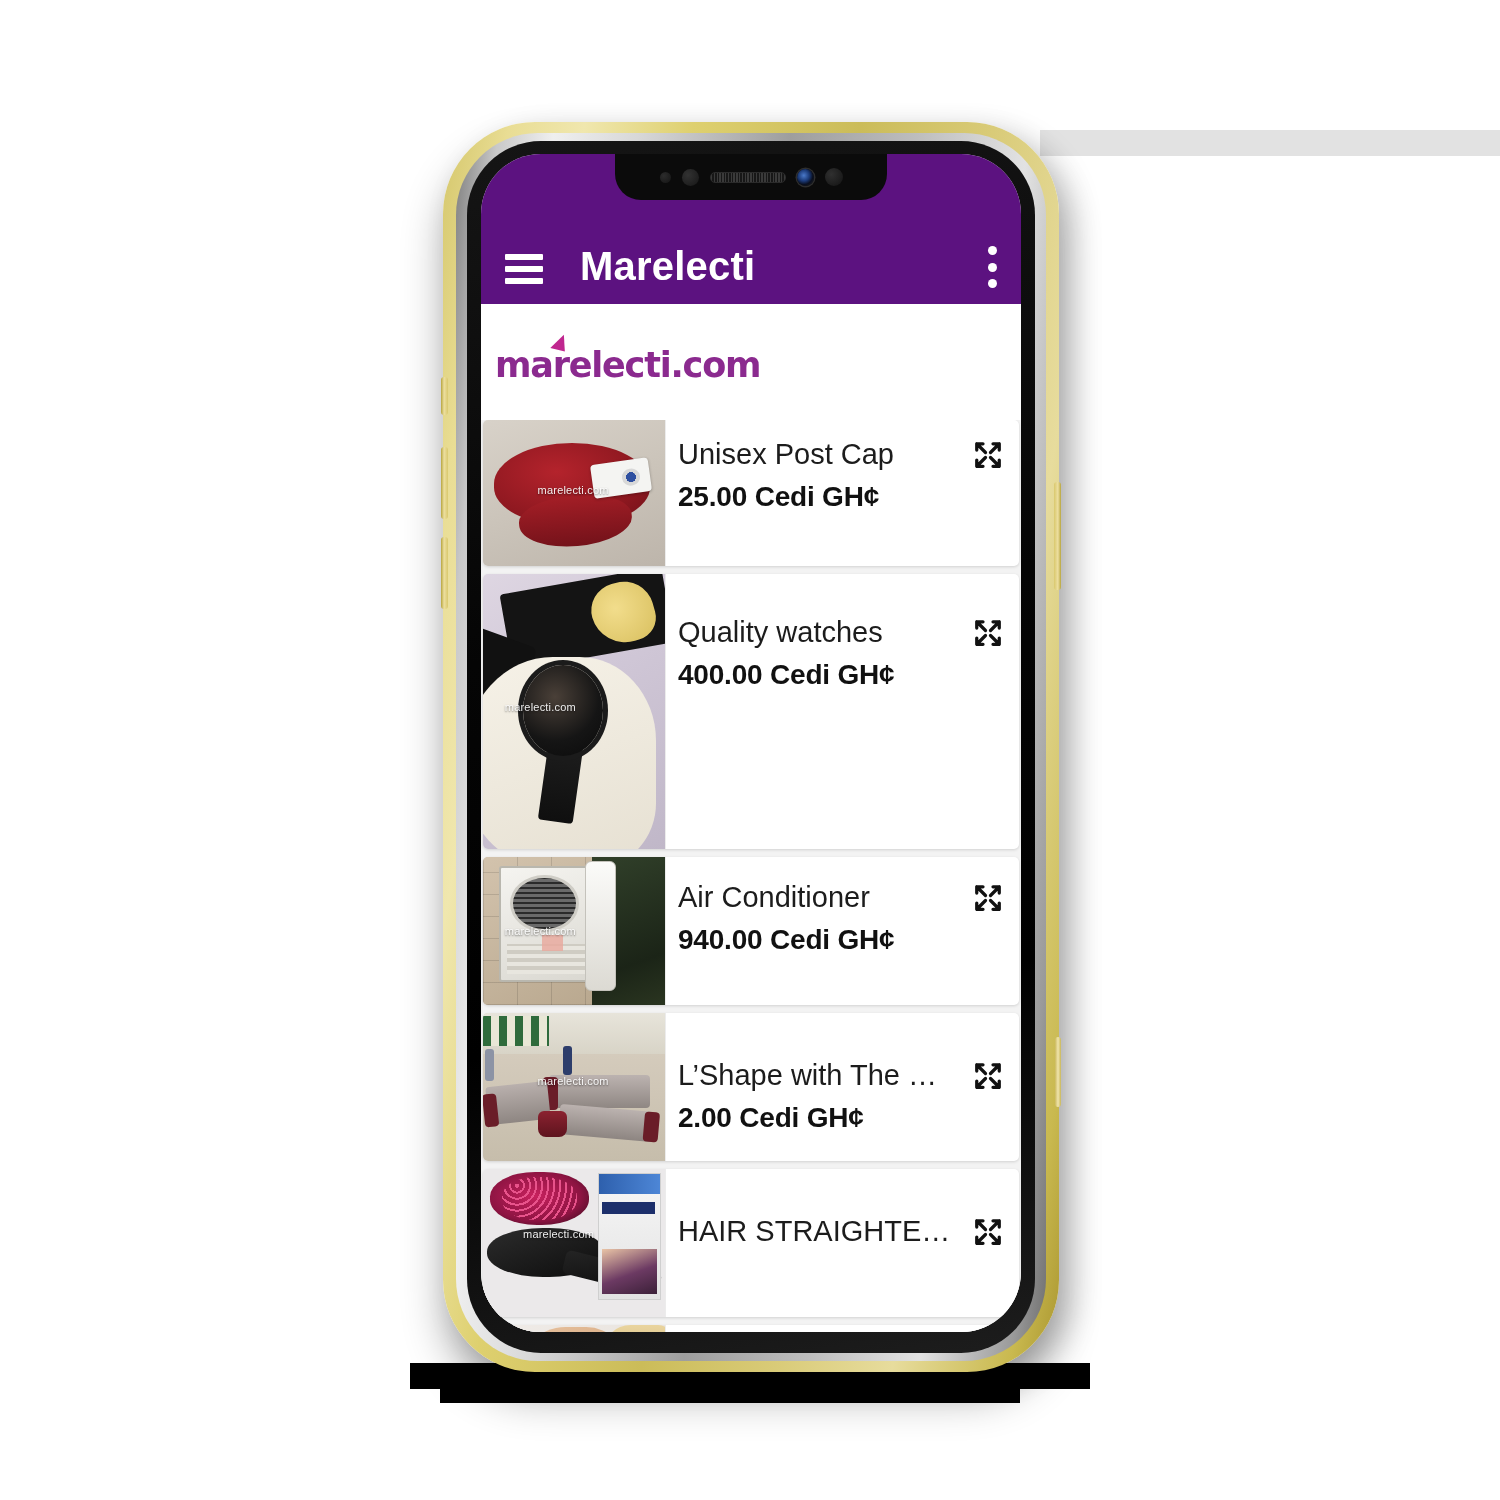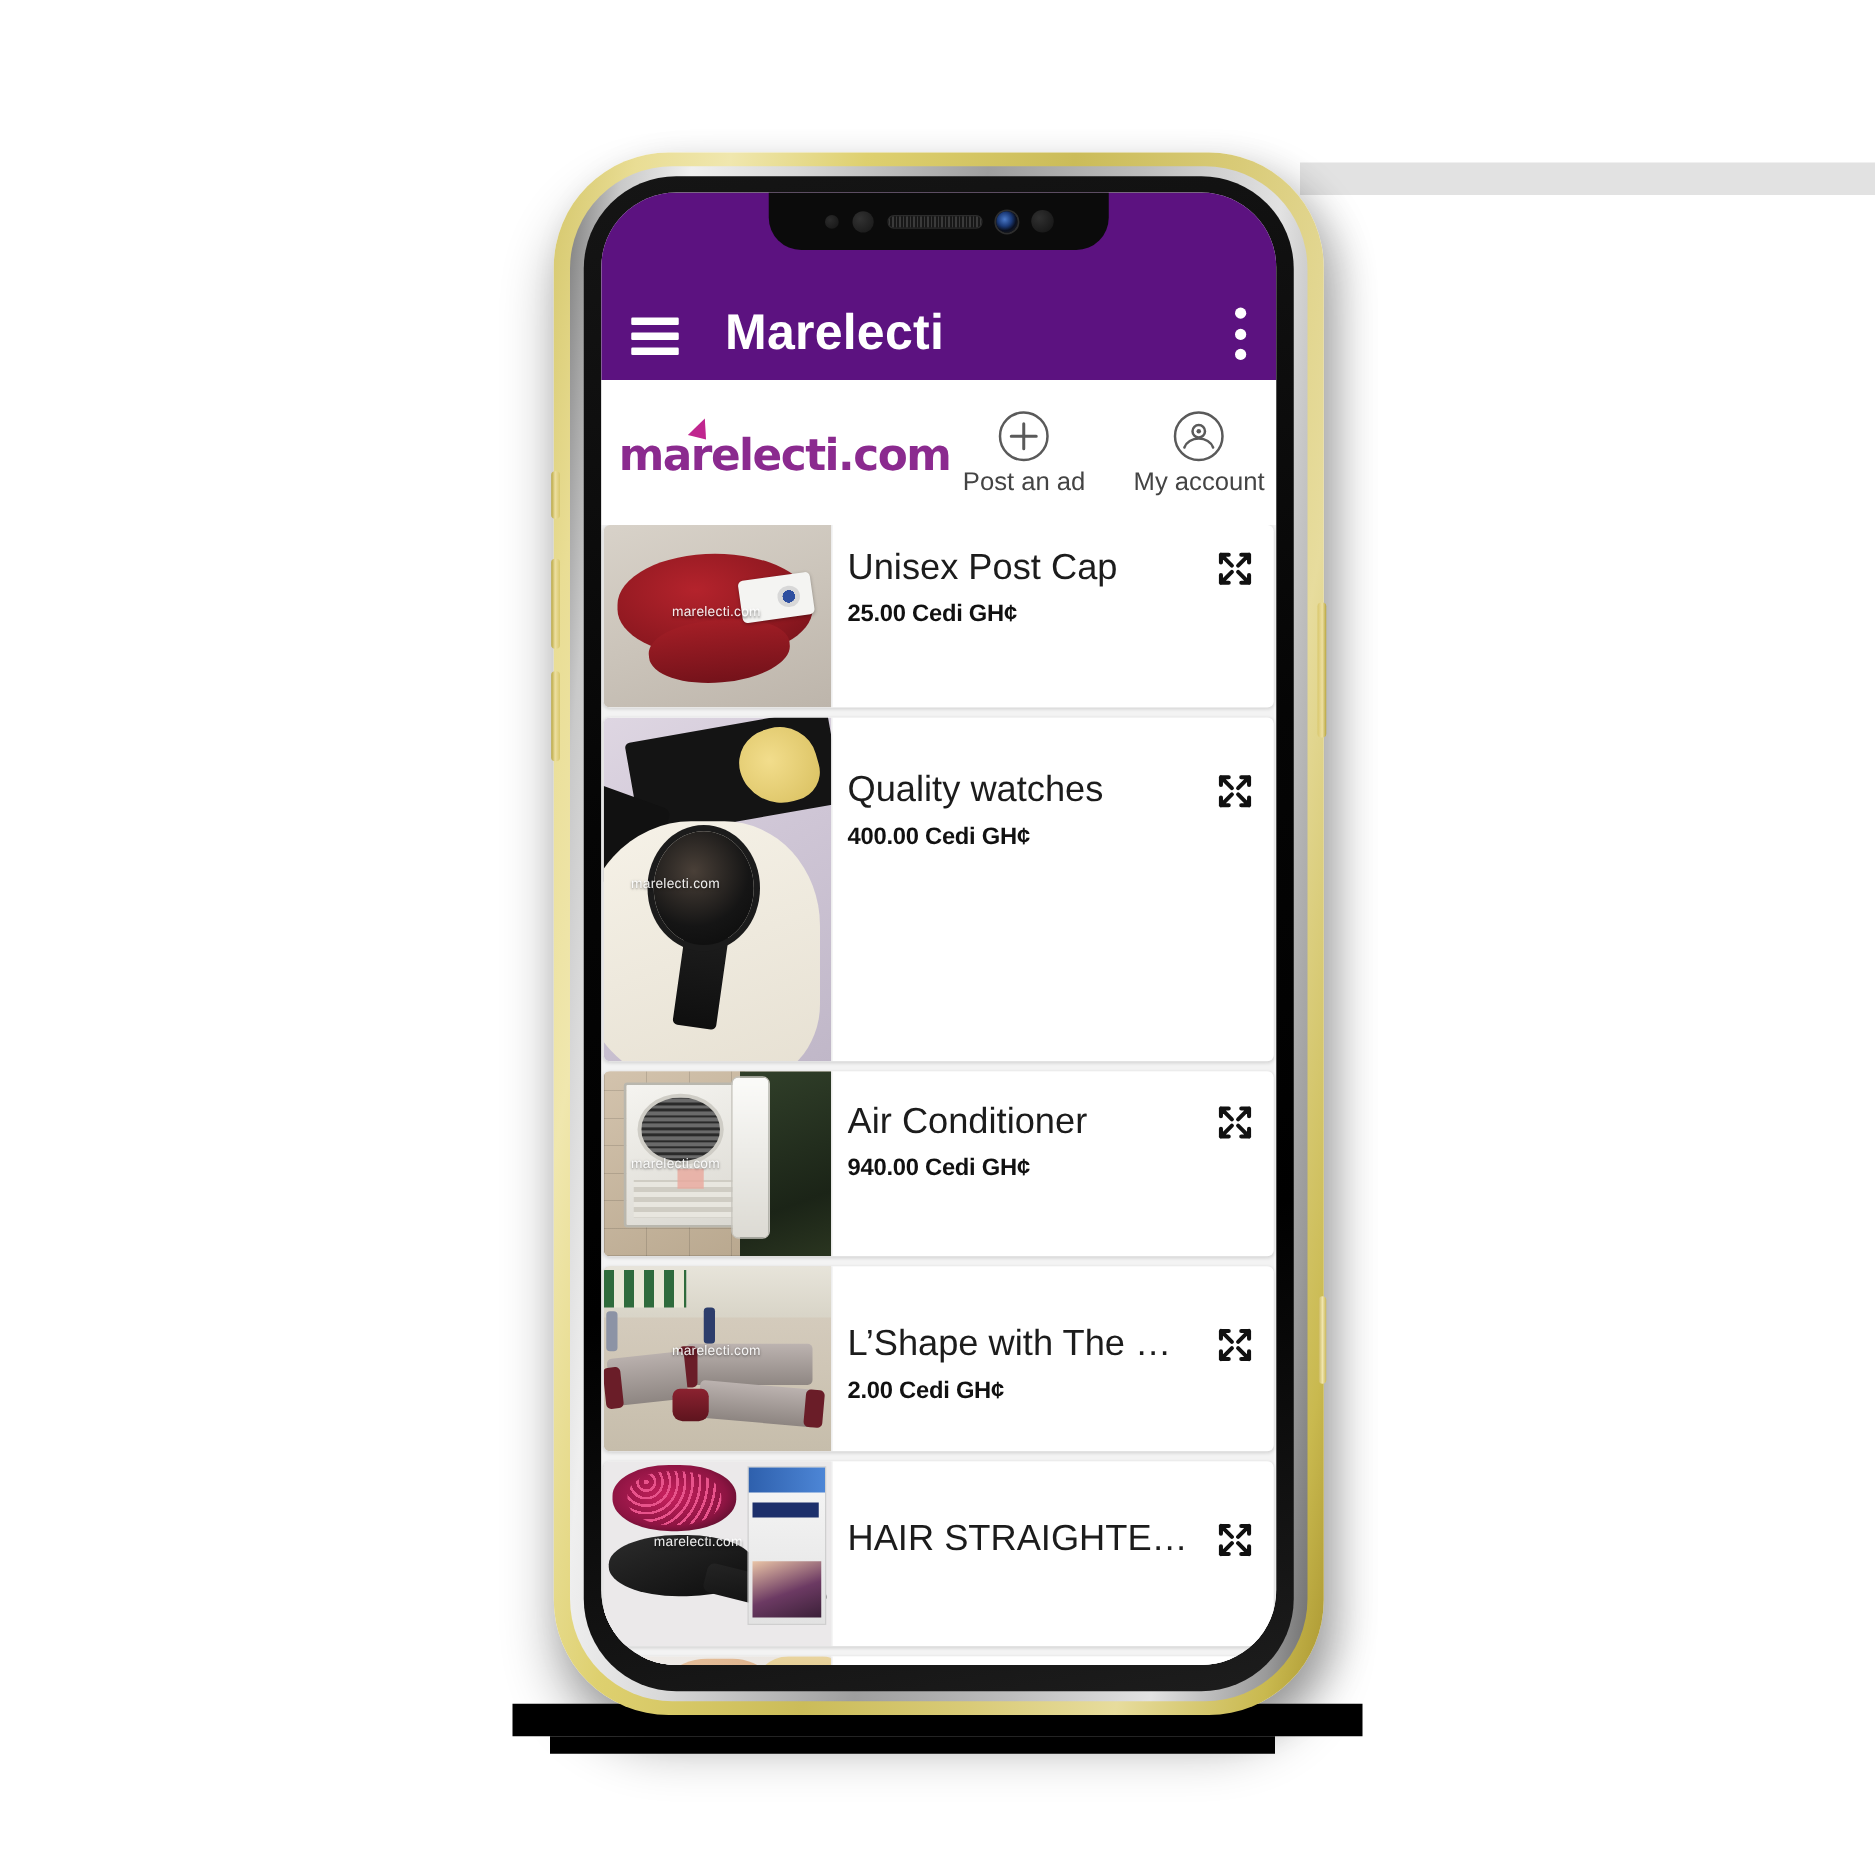--- a/index.html
+++ b/index.html
@@ -254,21 +254,21 @@
     font-size: 29px;
     color: #1c1c1c;
     font-weight: 400;
     line-height: 1.15;
     white-space: nowrap;
     overflow: hidden;
     flex: 1;
   }
   .expand-icon { flex: 0 0 auto; width: 30px; height: 30px; margin-left: 6px; cursor: pointer; }
   .card-price {
-    font-size: 19px;
+    font-size: 28px;
     font-weight: bold;
     color: #111;
     margin-top: 10px;
     letter-spacing: -0.2px;
   }
 
   
   .ph { position: absolute; inset: 0; }
   .wm {
     position: absolute;
@@ -521,41 +521,20 @@
         <i></i>
           <i></i>
           <i></i>
       </div>
     </div>
 
     <div class="siteheader">
       <div class="logo">
         <span class="logo-flag"></span>
         <span>marelecti.com</span>
-      </div>
-      <div class="header-actions">
-
-        <div class="hact">
-          <svg class="hact-icon" viewBox="0 0 44 44">
-            <circle cx="22" cy="22" r="19" fill="none" stroke="#5a5a5a" stroke-width="2"></circle>
-            <path d="M22 12 V32 M12 22 H32" stroke="#5a5a5a" stroke-width="2.4" stroke-linecap="round"></path>
-          </svg>
-          <div class="hact-label">Post an ad</div>
-        </div>
-
-        <div class="hact">
-          <svg class="hact-icon" viewBox="0 0 44 44">
-            <circle cx="22" cy="22" r="19" fill="none" stroke="#5a5a5a" stroke-width="2"></circle>
-            <circle cx="22" cy="18" r="5" fill="none" stroke="#5a5a5a" stroke-width="2"></circle>
-            <circle cx="22" cy="18" r="1.8" fill="#5a5a5a"></circle>
-            <path d="M10.5 31 A12 10 0 0 1 33.5 31" fill="none" stroke="#5a5a5a" stroke-width="2" stroke-linecap="round"></path>
-          </svg>
-          <div class="hact-label">My account</div>
-        </div>
-
       </div>
     </div>
 
     <div class="listings">
 
       <div class="card" style="height:146px">
         <div class="card-img">
           <div class="ph ph-cap">
             <div class="crown"></div>
               <div class="brim"></div>

